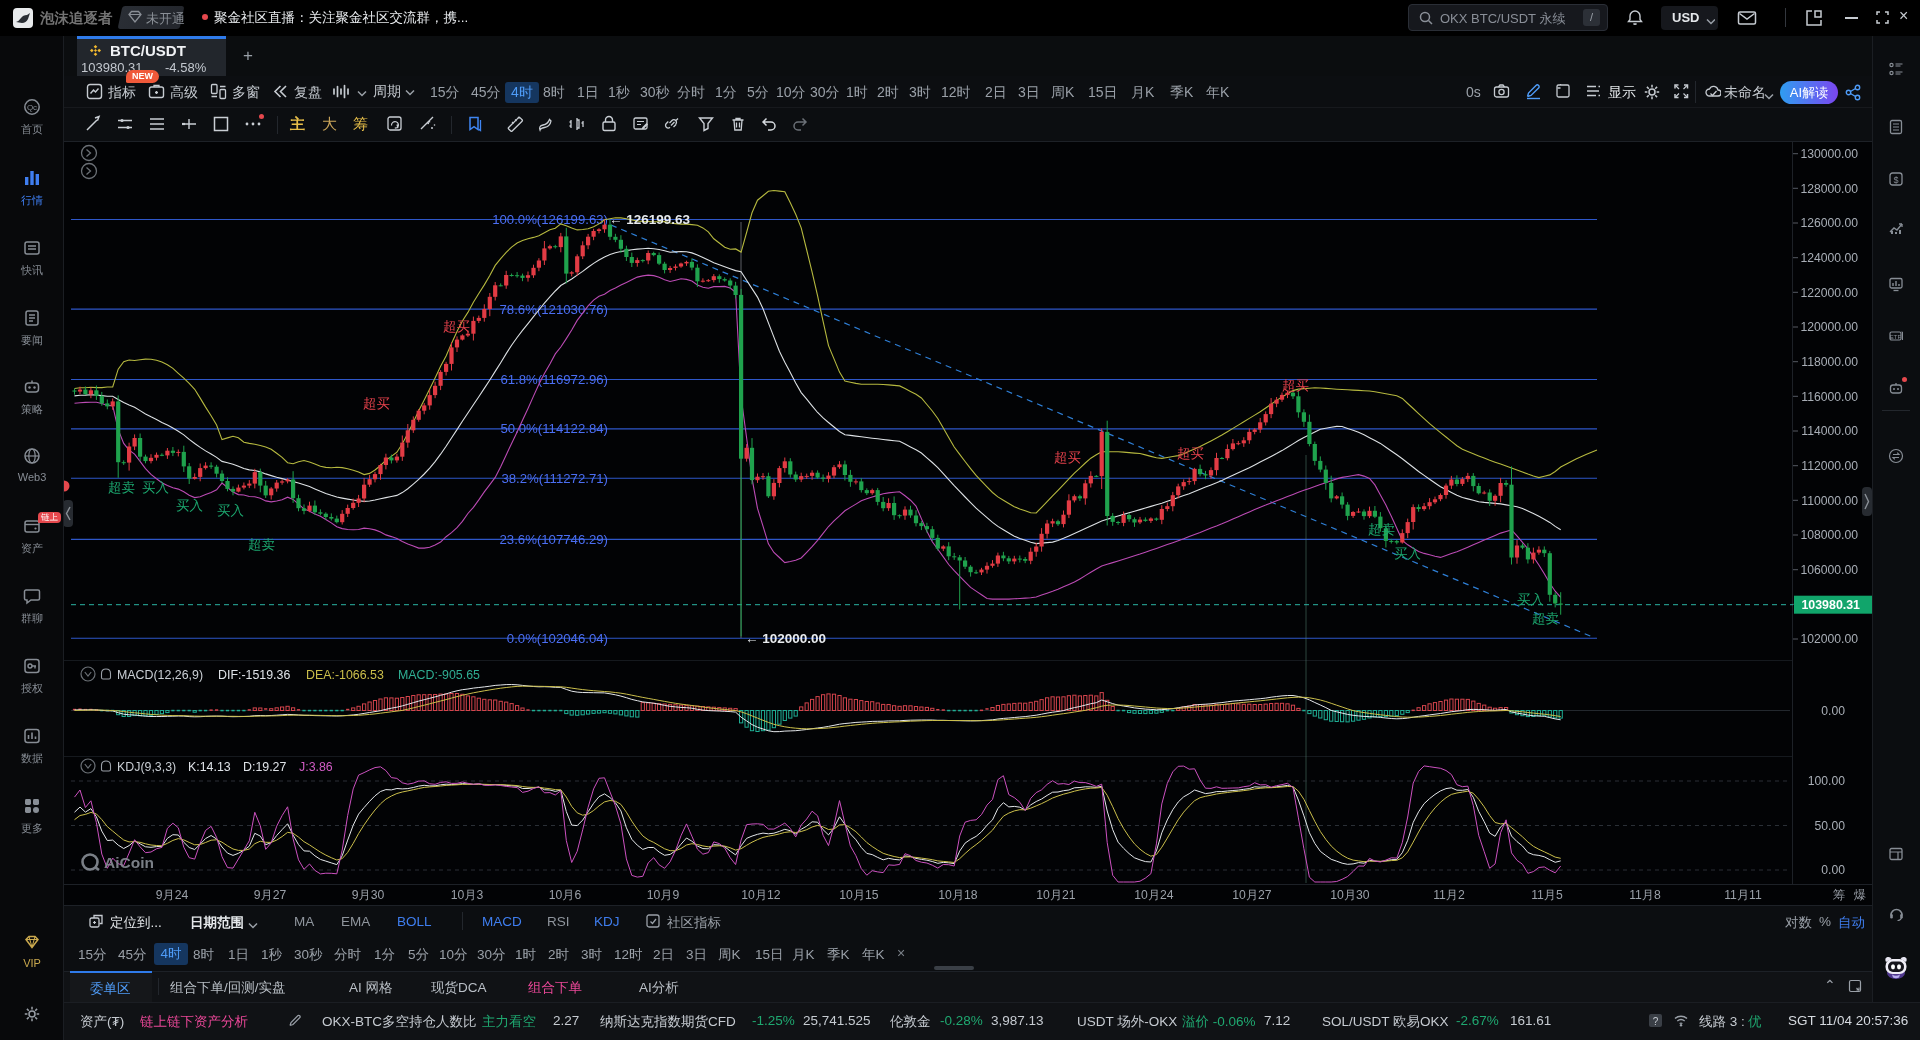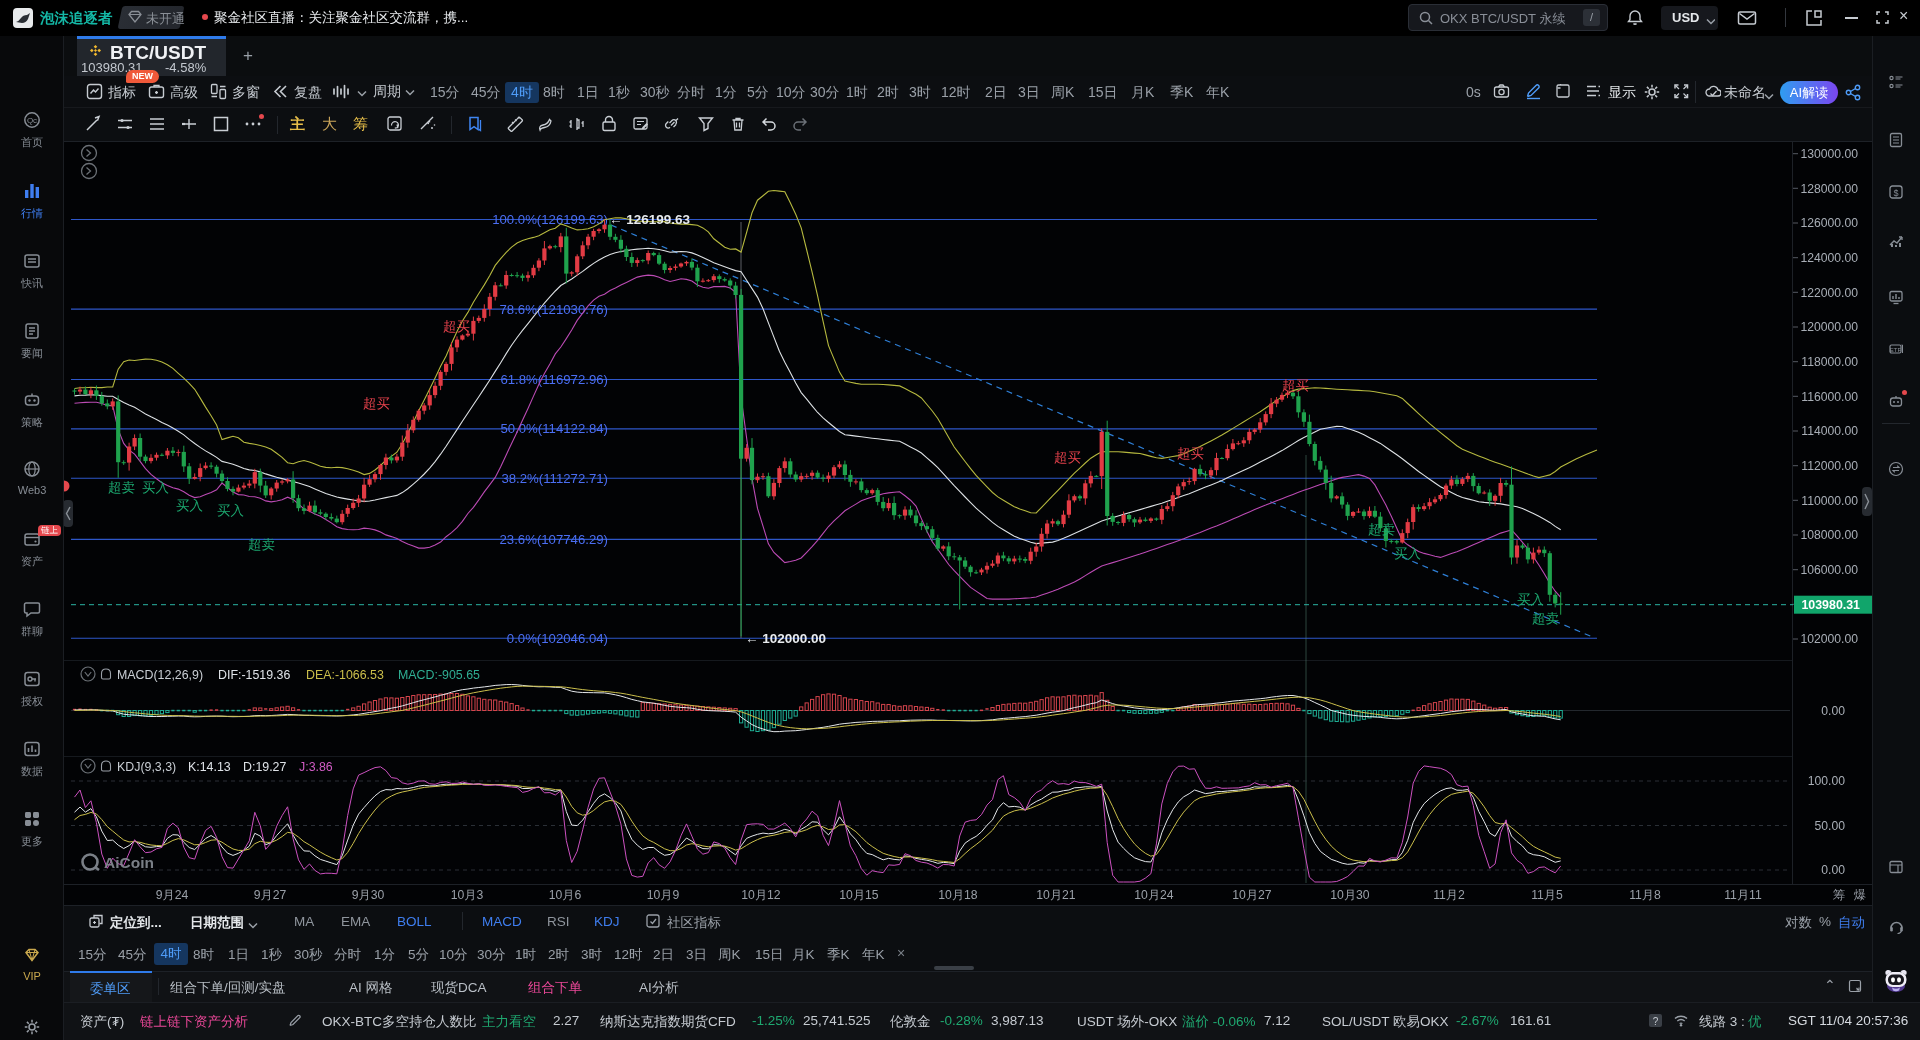--- a/index.html
+++ b/index.html
@@ -1,17 +1,17 @@
 <!DOCTYPE html>
 <html><head><meta charset="utf-8">
 <style>
 *{margin:0;padding:0;box-sizing:border-box}
 body{width:1920px;height:1040px;overflow:hidden;background:#000;font-family:"Liberation Sans",sans-serif;font-size:13.5px;position:relative}
 .bg{position:absolute}
-.lay{position:absolute;left:0;top:17px;width:1920px;height:784px}
+.lay{position:absolute;left:0;top:4px;width:1920px;height:784px}
 #titlebar{position:absolute;left:0;top:0;width:1920px;height:36px}
 .li{position:absolute;left:0;width:64px;text-align:center}
 .lic{display:inline-block;height:18px}
 .ll{font-size:11px;margin-top:3px}
 .titem{position:absolute;top:7px;display:flex;align-items:center;color:#c6cbd1}
 .ticon{margin-right:5px;display:inline-block}
 span{white-space:nowrap}
 </style></head>
 <body>
 <div class="bg" style="left:0;top:0;width:1920px;height:36px;background:#000"></div>
@@ -983,21 +983,21 @@
       <text x="1547" y="899" text-anchor="middle" fill="#9aa0a8" font-size="12.2">11月5</text>
       <text x="1645" y="899" text-anchor="middle" fill="#9aa0a8" font-size="12.2">11月8</text>
       <text x="1743" y="899" text-anchor="middle" fill="#9aa0a8" font-size="12.2">11月11</text>
       <text x="1839" y="899" text-anchor="middle" fill="#90959d" font-size="12.5">筹</text>
       <text x="1860" y="899" text-anchor="middle" fill="#90959d" font-size="12.5">爆</text>
 </svg></div>
 <div id="titlebar">
 <div style="position:absolute;left:13px;top:8px;width:20px;height:20px;border-radius:4px;background:#e8eaec"><svg width="20" height="20" viewBox="0 0 20 20">
         <path d="M3 14 q3 -1 5 -4 q2 -3 6 -3 l3 -2 l-2 6 q-2 4 -6 4 z" fill="#2a2e34"></path>
       </svg></div>
-<span style="position:absolute;left:40px;top:9px;color:#14b8a6;font-size:14.5px;font-weight:bold">泡沫追逐者</span>
+<span style="position:absolute;left:40px;top:9px;color:#737373;font-size:14.5px;font-weight:bold">泡沫追逐者</span>
 <div style="position:absolute;left:120px;top:6px;width:62px;height:23px;background:linear-gradient(100deg,#2a2e35,#23262c);border-radius:3px;transform:skewX(-12deg)"></div>
 <div style="position:absolute;left:127px;top:10px"><svg width="16" height="14" viewBox="0 0 16 14">
         <path d="M4.5 1.5 h7 L14 4.5 L8 12 L2 4.5 z" fill="none" stroke="#8a8f96" stroke-width="1.3"></path>
         <path d="M2 4.5 h12" stroke="#8a8f96" stroke-width="1"></path>
       </svg></div>
 <span style="position:absolute;left:146px;top:10px;color:#8a8f96;font-size:13px">未开通</span>
 <div style="position:absolute;left:202px;top:14px;width:6px;height:6px;border-radius:50%;background:#e5484d"></div>
 <span style="position:absolute;left:214px;top:9px;color:#e8ebee;font-size:13.5px">聚金社区直播：关注聚金社区交流群，携...</span>
 <div style="position:absolute;left:1408px;top:4px;width:200px;height:27px;background:#16181d;border:1px solid #2a2e36;border-radius:4px"></div>
 <div style="position:absolute;left:1418px;top:10px"><svg width="16" height="16" viewBox="0 0 16 16">
@@ -1034,21 +1034,21 @@
 <div style="position:absolute;left:77px;top:0;width:149px;height:40px;background:#22262c;border-top:3px solid #2f7bea;box-sizing:border-box"></div>
 <div style="position:absolute;left:88px;top:7px"><svg width="15" height="15" viewBox="0 0 15 15">
         <g fill="#f3ba2f">
           <path d="M7.5 2 L9.3 3.8 L7.5 5.6 L5.7 3.8 z"></path>
           <path d="M3.8 5.7 L5.6 7.5 L3.8 9.3 L2 7.5 z"></path>
           <path d="M11.2 5.7 L13 7.5 L11.2 9.3 L9.4 7.5 z"></path>
           <path d="M7.5 9.4 L9.3 11.2 L7.5 13 L5.7 11.2 z"></path>
           <path d="M7.5 6 L9 7.5 L7.5 9 L6 7.5 z"></path>
         </g>
       </svg></div>
-<span style="position:absolute;left:110px;top:6px;color:#f0f2f5;font-size:19px;font-weight:bold">BTC/USDT</span>
+<span style="position:absolute;left:110px;top:6px;color:#f0f2f5;font-size:15px;font-weight:bold">BTC/USDT</span>
 <span style="position:absolute;left:81px;top:24px;color:#c3c8cf;font-size:13px">103980.31</span>
     <span style="position:absolute;left:165px;top:24px;color:#c3c8cf;font-size:13px">-4.58%</span>
 <span style="position:absolute;left:243px;top:10px;color:#9aa0a8;font-size:17px">+</span>
 </div>
 <div class="lay" style="top:76px;height:32px;color:#9aa0a8;font-size:14px">
 <div class="titem" style="left:86px">
       <span class="ticon"><svg width="17" height="17" viewBox="0 0 17 17">
           <rect x="1.5" y="1.5" width="14" height="14" rx="2.5" fill="none" stroke="#c6cbd1" stroke-width="1.4"></rect>
           <path d="M4.5 10.5 L7.5 7 L9.5 9 L12.5 5.5" fill="none" stroke="#c6cbd1" stroke-width="1.4"></path>
         </svg></span>
@@ -1234,21 +1234,21 @@
     <div style="position:absolute;left:791px;top:7px"><svg width="18" height="18" viewBox="0 0 18 18">
         <path d="M11.5 3.5 L15 7 l-3.5 3.5 M15 7 H7 a4 4 0 0 0 0 8 h3" fill="none" stroke="#6b7077" stroke-width="1.5"></path>
       </svg></div>
   </div>
 <div class="lay" style="top:905px;height:33px;font-size:13.5px">
 <div style="position:absolute;left:88px;top:8px"><svg width="16" height="16" viewBox="0 0 16 16">
         <rect x="2" y="5" width="9" height="9" rx="1.5" fill="none" stroke="#c6cbd1" stroke-width="1.3"></rect>
         <path d="M6 5 V2.5 h8 v8 H11.5" fill="none" stroke="#c6cbd1" stroke-width="1.3"></path>
         <path d="M5 9.5 h3 M6.5 8 v3" stroke="#c6cbd1" stroke-width="1.2"></path>
       </svg></div>
-<span style="position:absolute;left:110px;top:9px;color:#e4e7ea;font-weight:bold">定位到...</span>
+<span style="position:absolute;left:110px;top:9px;color:#e4e7ea;font-weight:normal">定位到...</span>
 <span style="position:absolute;left:190px;top:9px;color:#e4e7ea;font-weight:bold">日期范围</span>
 <span style="position:absolute;left:248px;top:13px"><svg width="10" height="9" viewBox="0 0 10 9">
         <path d="M1 2.5 L5 6.5 L9 2.5" fill="none" stroke="#9aa0a8" stroke-width="1.5"></path>
       </svg></span>
 <span style="position:absolute;left:294px;top:9px;color:#8f959d">MA</span>
 <span style="position:absolute;left:341px;top:9px;color:#8f959d">EMA</span>
 <span style="position:absolute;left:397px;top:9px;color:#3f7ef0">BOLL</span>
 <div style="position:absolute;left:462px;top:7px;width:1px;height:18px;background:#23272d"></div>
 <span style="position:absolute;left:482px;top:9px;color:#3f7ef0">MACD</span>
 <span style="position:absolute;left:547px;top:9px;color:#8f959d">RSI</span>

